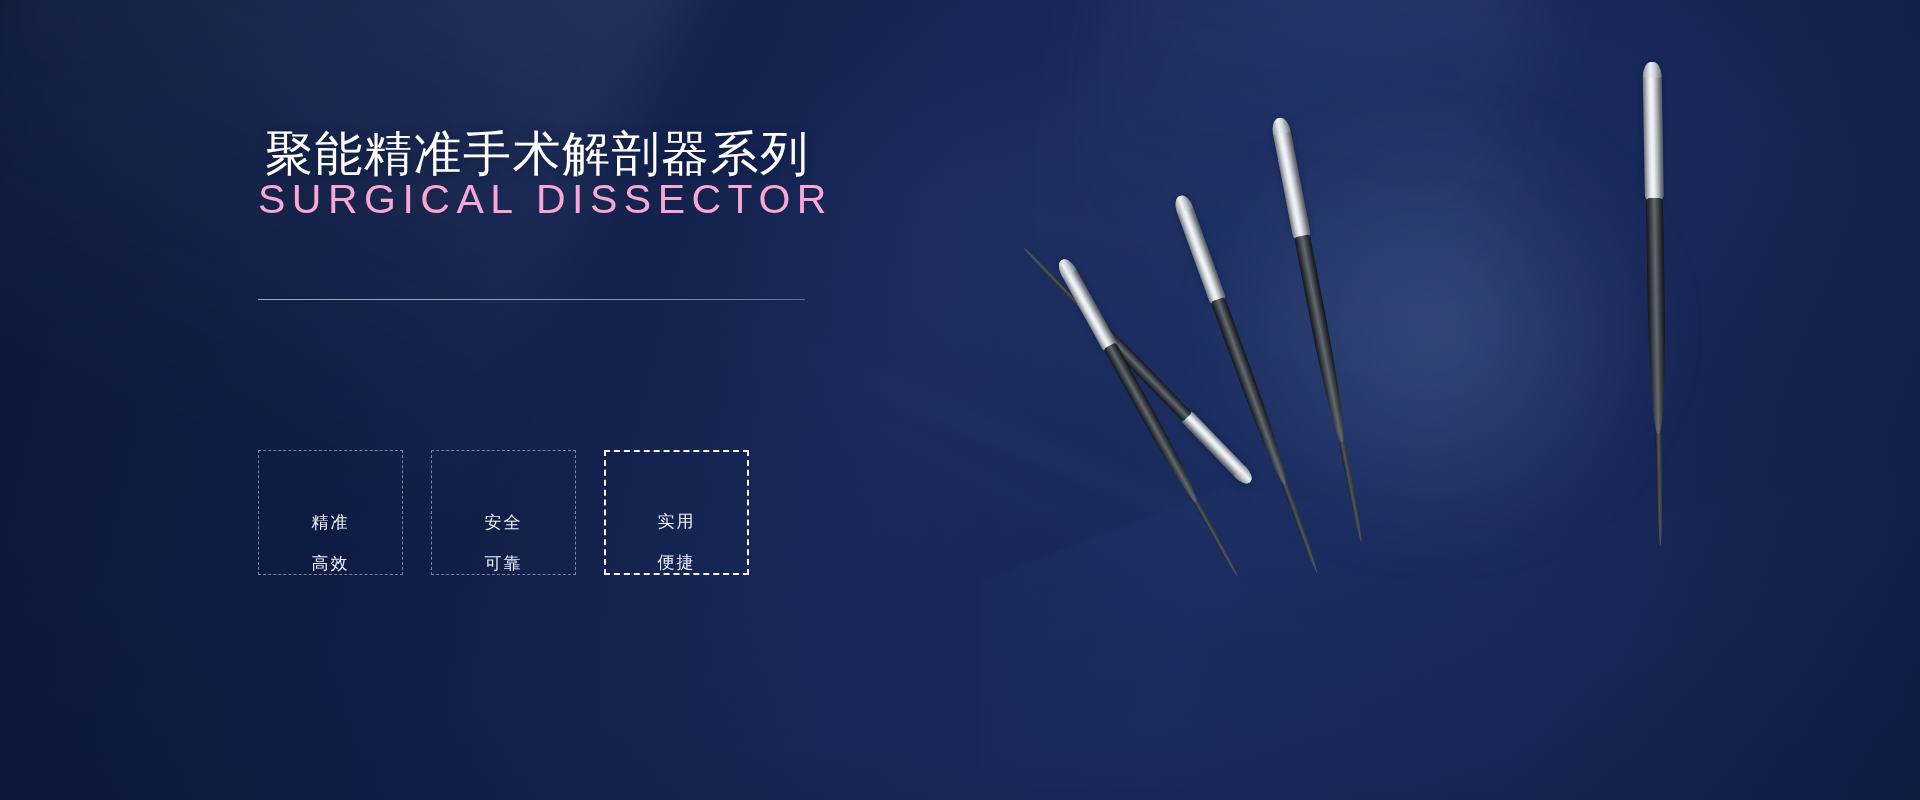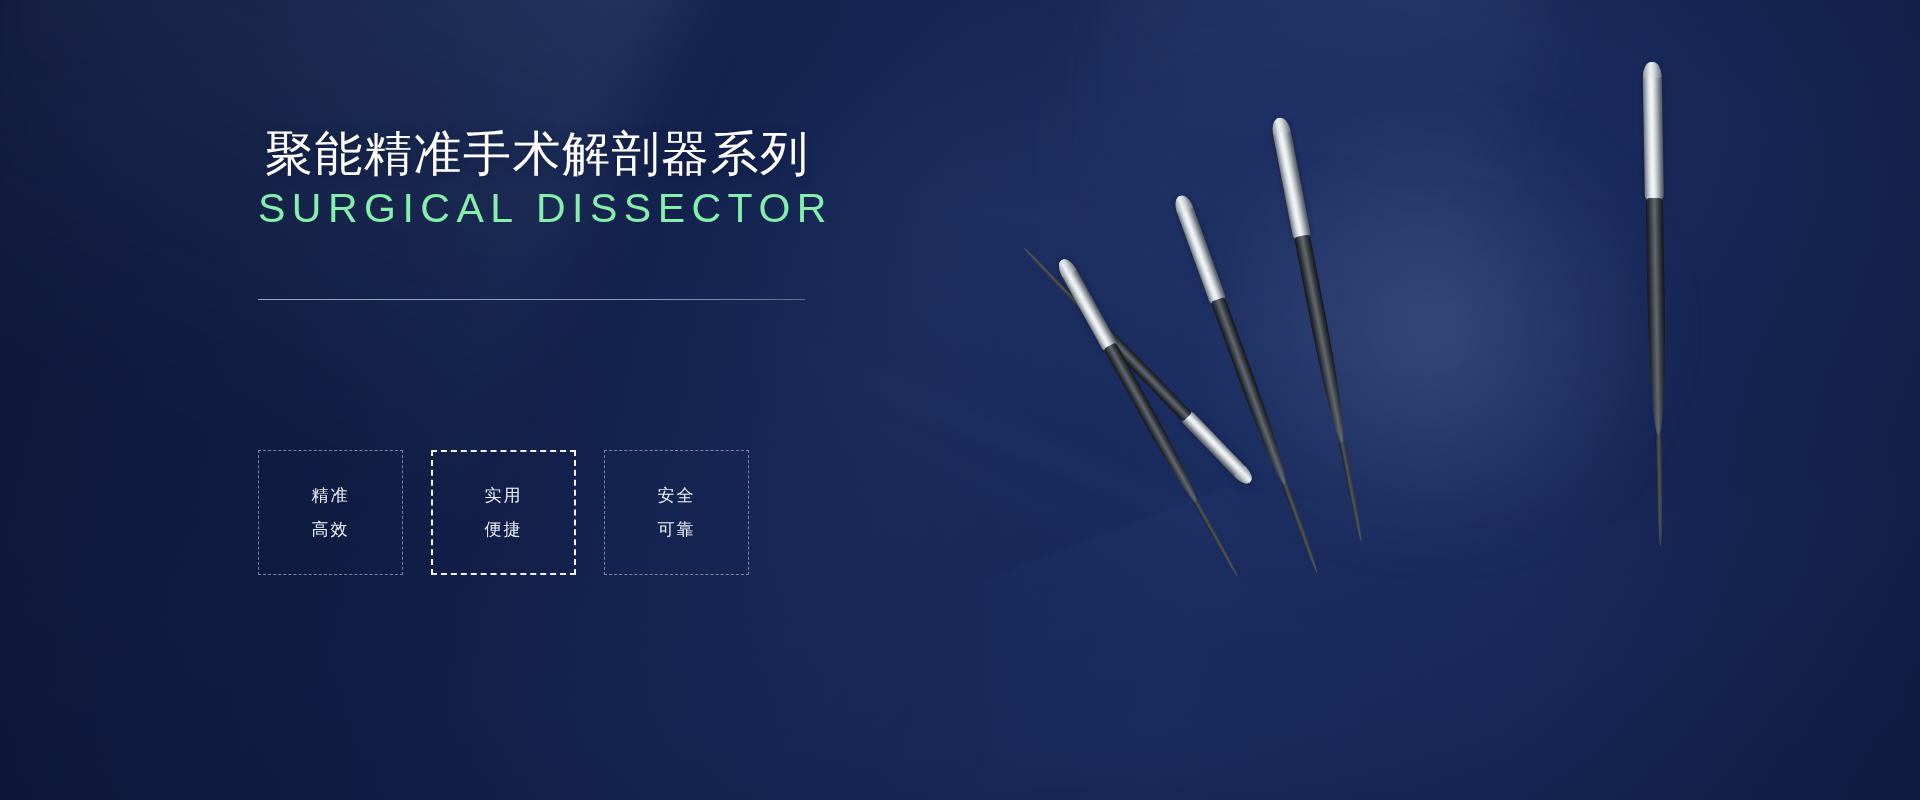--- a/index.html
+++ b/index.html
@@ -167,26 +167,26 @@
     font-weight: 400;
     color: #ffffff;
     letter-spacing: 1.5px;
     line-height: 1.18;
     white-space: nowrap;
     text-shadow: 0 1px 10px rgba(10,20,50,0.5);
   }
 
   .title-en {
     position: absolute;
-    top: 184px;
+    top: 175px;
     left: 0;
     margin: 0;
     font-size: 41px;
     font-weight: 300;
-    color: #86efac;
+    color: #f9a8d4;
     letter-spacing: 6.5px;
     line-height: 1.2;
     white-space: nowrap;
   }
 
   .divider {
     position: absolute;
     top: 299px;
     left: 0;
     width: 547px;
@@ -215,22 +215,22 @@
     gap: 28px;
   }
 
   .feature-box {
     box-sizing: border-box;
     width: 145px;
     height: 125px;
     display: flex;
     flex-direction: column;
     align-items: center;
-    justify-content: center;
-    gap: 12px;
+    justify-content: flex-end;
+    gap: 20px;
     border: 1.5px dashed rgba(205,214,232,0.55);
   }
   .feature-box.emphasis {
     border-color: rgba(255,255,255,0.95);
     border-width: 2px;
   }
   .feature-line {
     font-size: 17px;
     color: #eef2f8;
     letter-spacing: 2px;
@@ -378,26 +378,26 @@
     <div class="divider"></div>
 
 
     <div class="features">
 
       <div class="feature-box">
         <span class="feature-line">精准</span>
         <span class="feature-line">高效</span>
       </div>
 
+      <div class="feature-box">
+        <span class="feature-line">安全</span>
+        <span class="feature-line">可靠</span>
+      </div>
+
       <div class="feature-box emphasis">
         <span class="feature-line">实用</span>
         <span class="feature-line">便捷</span>
       </div>
 
-      <div class="feature-box">
-        <span class="feature-line">安全</span>
-        <span class="feature-line">可靠</span>
-      </div>
-
     </div>
   </div>
 
 </div>
 
 </body></html>

